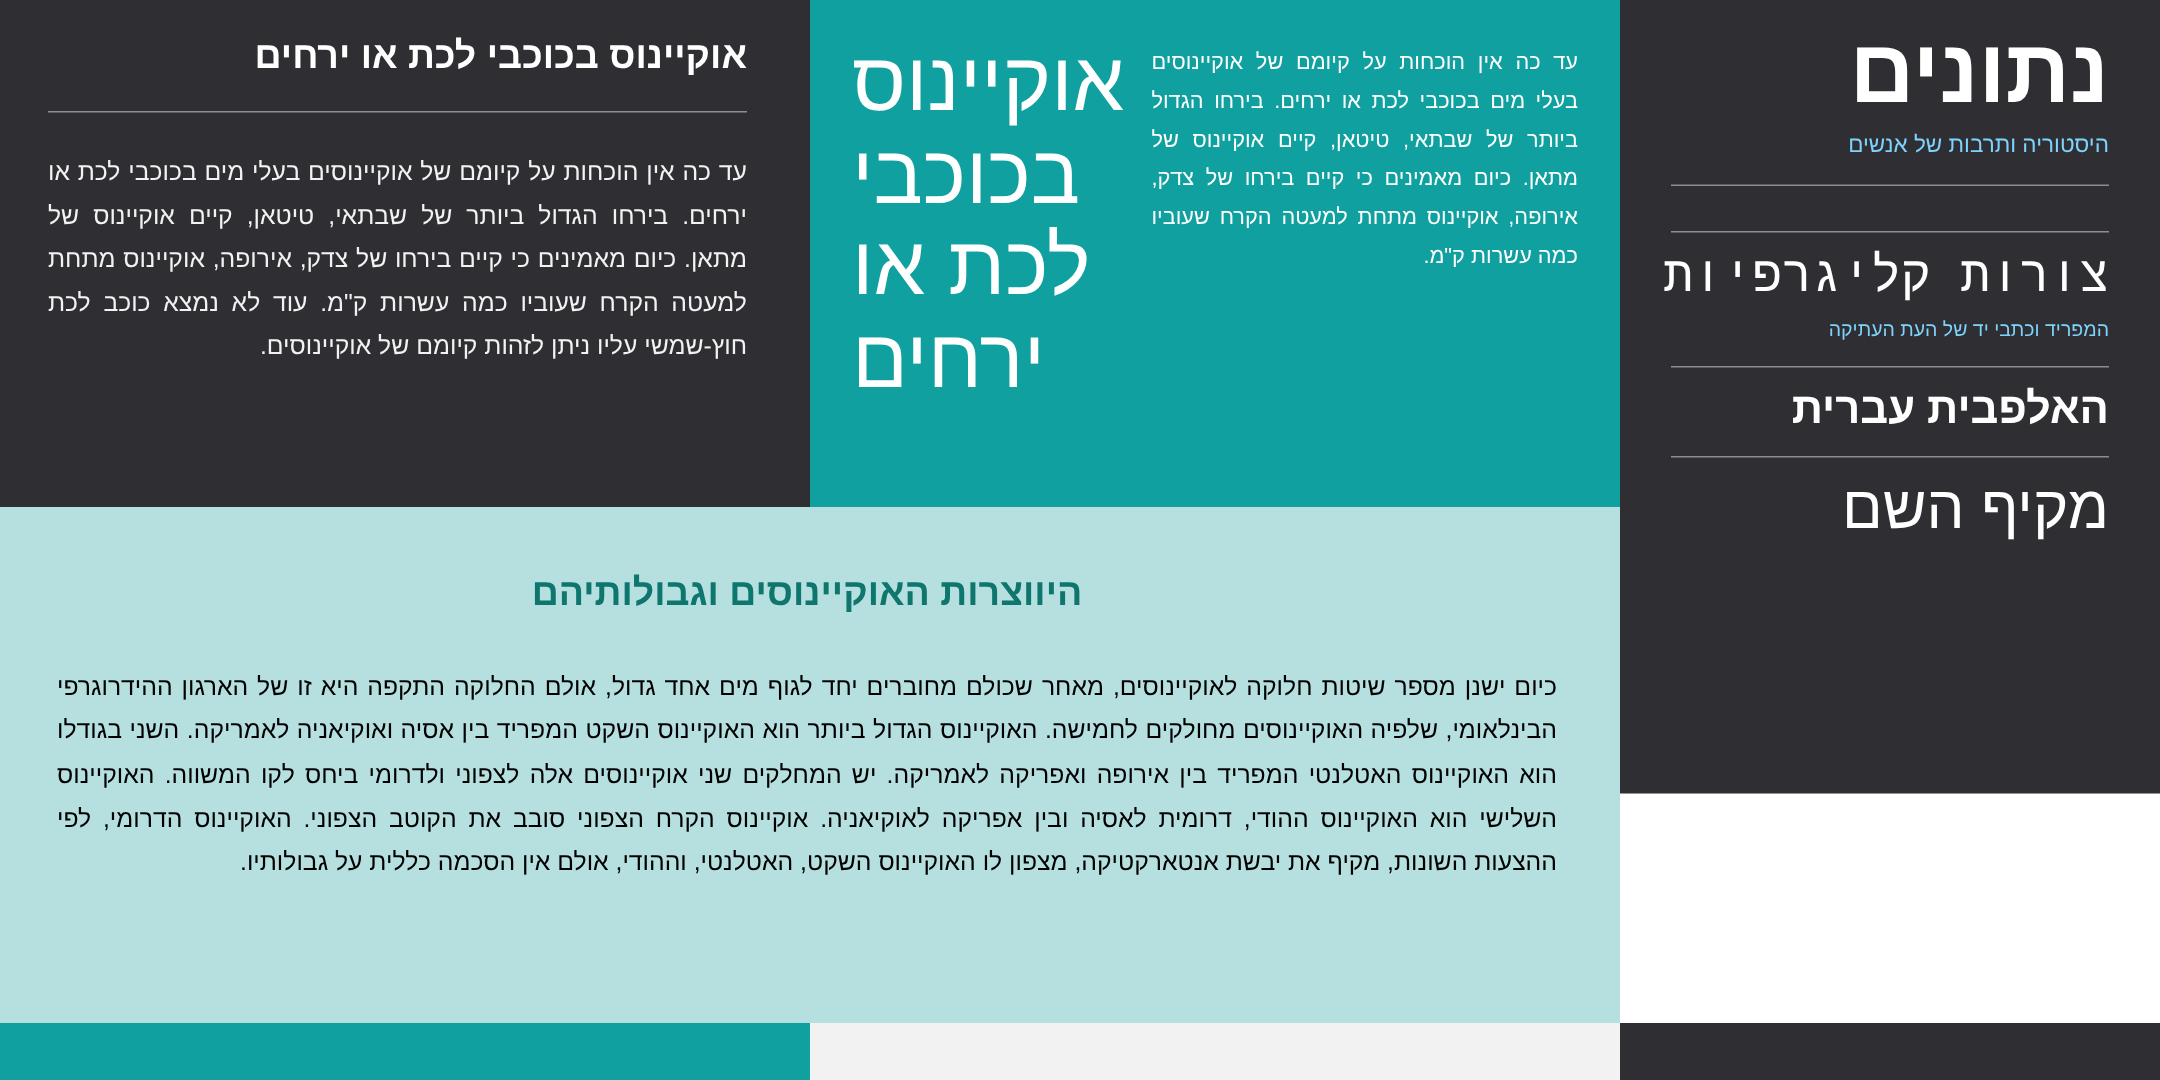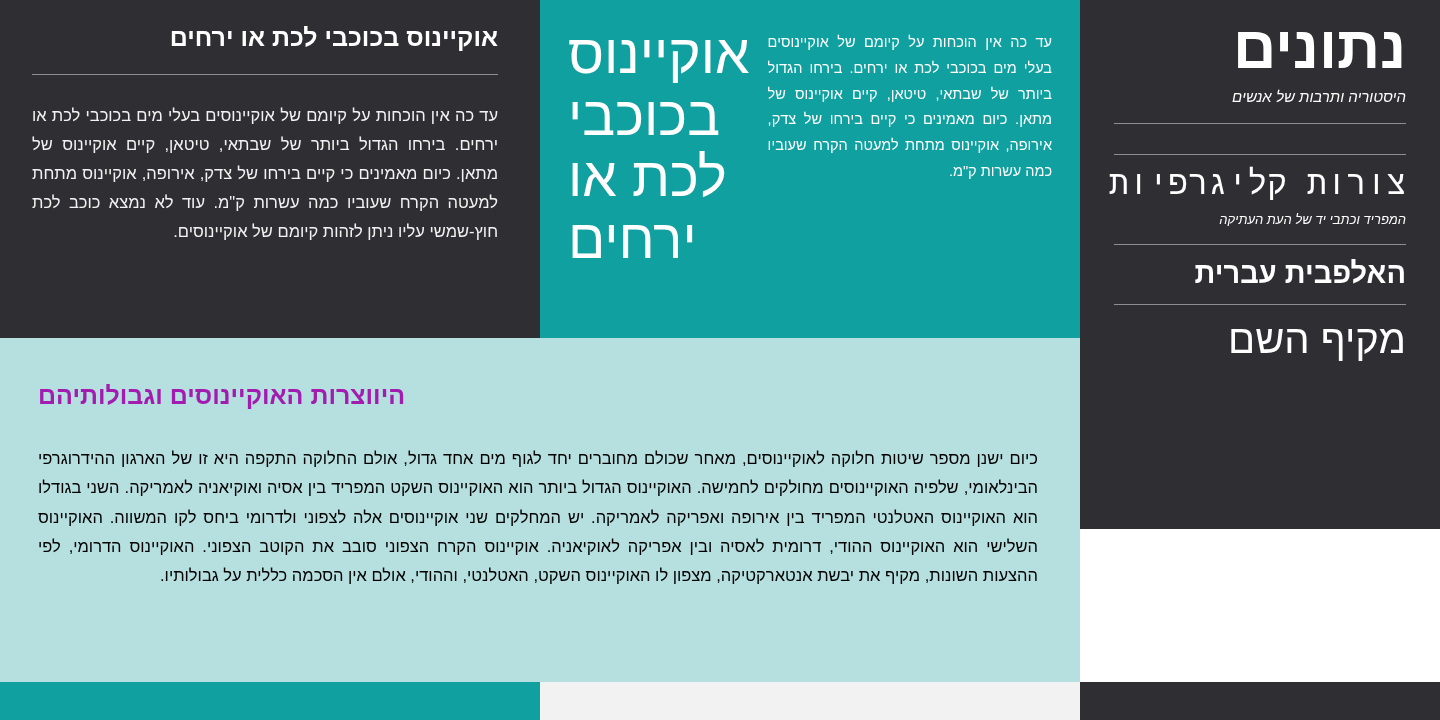--- a/index.html
+++ b/index.html
@@ -37,24 +37,23 @@
   }
   .specimen-block {
     display: block;
   }
   .specimen-title {
     color: #ffffff;
     line-height: 1.0;
     white-space: nowrap;
   }
   .specimen-sub {
-    color: #ffffff;
+    color: #7dd3fc;
     margin-top: 10px;
     line-height: 1.25;
-    font-style: italic;
   }
   .specimen-rule {
     border: 0;
     border-top: 1px solid #8d8d92;
     margin: 16px 0 14px 0;
     height: 0;
   }
 
   .sz-1 { font-size: 60px; font-weight: 700; letter-spacing: 0px; }
   .sz-1-sub { font-size: 15px; font-weight: 400; }
@@ -144,22 +143,22 @@
     box-sizing: border-box;
     padding: 42px 42px 20px 38px;
     color: #1d2224;
     direction: rtl;
   }
   .light-article h2 {
     margin: 0 0 34px 0;
     font-size: 25px;
     font-weight: 700;
     line-height: 1.2;
-    text-align: left;
-    color: #a21caf;
+    text-align: center;
+    color: #0f766e;
   }
   .light-article p {
     margin: 0;
     font-size: 16.5px;
     line-height: 1.78;
     text-align: justify;
     text-align-last: right;
     color: #000000;
   }
 

